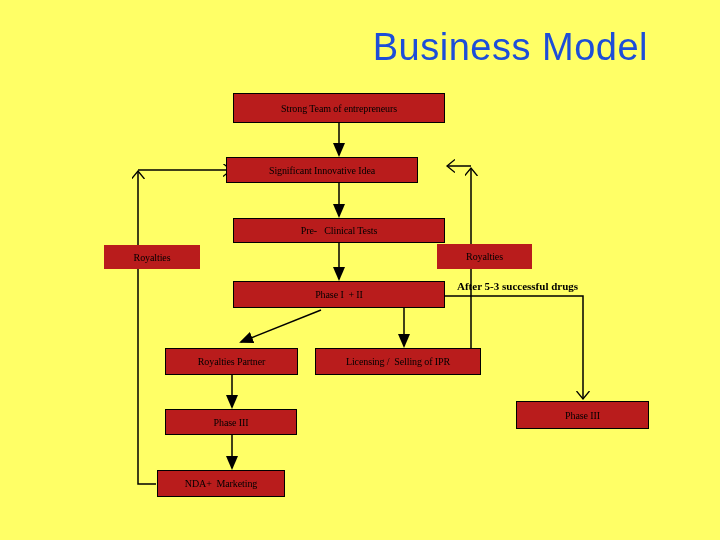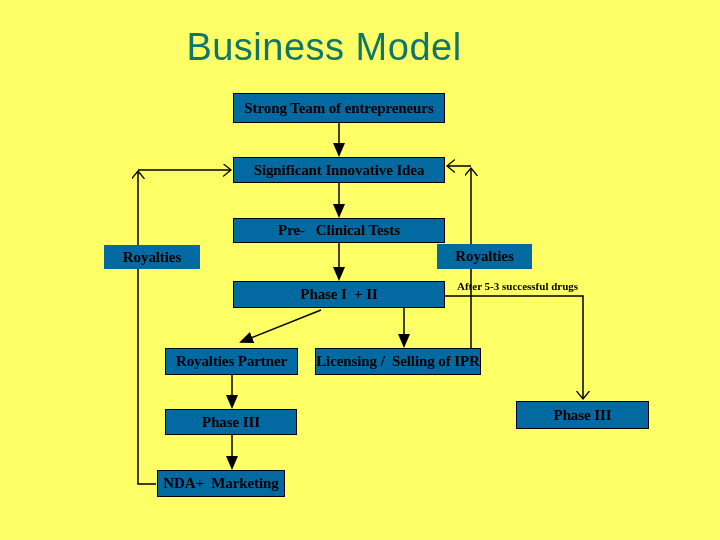--- a/index.html
+++ b/index.html
@@ -7,60 +7,60 @@
     position: relative;
     width: 720px;
     height: 540px;
     background: #FFFF66;
     overflow: hidden;
     font-family: "Liberation Serif", serif;
   }
   #title {
     position: absolute;
     left: 0; top: 26px; width: 648px; height: 48px;
-    text-align: center;
+    text-align: right;
     font-family: "Liberation Sans", sans-serif;
     font-size: 38px;
     font-weight: 400;
-    color: #0f766e;
+    color: #1d4ed8;
     letter-spacing: 0.5px;
   }
   svg.connectors {
     position: absolute;
     left: 0; top: 0;
     width: 720px; height: 540px;
     z-index: 1;
   }
   .node {
     position: absolute;
     z-index: 2;
-    background: #0369a1;
+    background: #b91c1c;
     border: 1px solid #000000;
     box-sizing: border-box;
     display: flex;
     align-items: center;
     justify-content: center;
-    font-size: 15px;
-    font-weight: bold;
+    font-size: 10px;
+    font-weight: normal;
     color: #000000;
     white-space: pre;
     letter-spacing: -0.1px;
   }
   .node.borderless { border: none; margin-left: 14px; }
   .annotation {
     position: absolute;
     z-index: 2;
     font-size: 11px;
     font-weight: bold;
     color: #000000;
     white-space: pre;
   }
   
   #node-strong-team       { left: 233px; top: 93px;  width: 212px; height: 30px; }
-  #node-innovative-idea   { left: 233px; top: 157px; width: 212px; height: 26px; }
+  #node-innovative-idea   { left: 226px; top: 157px; width: 192px; height: 26px; }
   #node-preclinical       { left: 233px; top: 218px; width: 212px; height: 25px; }
   #node-phase-1-2         { left: 233px; top: 281px; width: 212px; height: 27px; }
   #node-royalties-left    { left: 90px;  top: 245px; width: 96px;  height: 24px; }
   #node-royalties-right   { left: 423px; top: 244px; width: 95px;  height: 25px; }
   #node-strategic-partner { left: 165px; top: 348px; width: 133px; height: 27px; }
   #node-licensing         { left: 315px; top: 348px; width: 166px; height: 27px; }
   #node-phase-3-left      { left: 165px; top: 409px; width: 132px; height: 26px; }
   #node-nda-marketing     { left: 157px; top: 470px; width: 128px; height: 27px; }
   #node-phase-3-right     { left: 516px; top: 401px; width: 133px; height: 28px; }
   #label-after-drugs      { left: 457px; top: 280px; }

